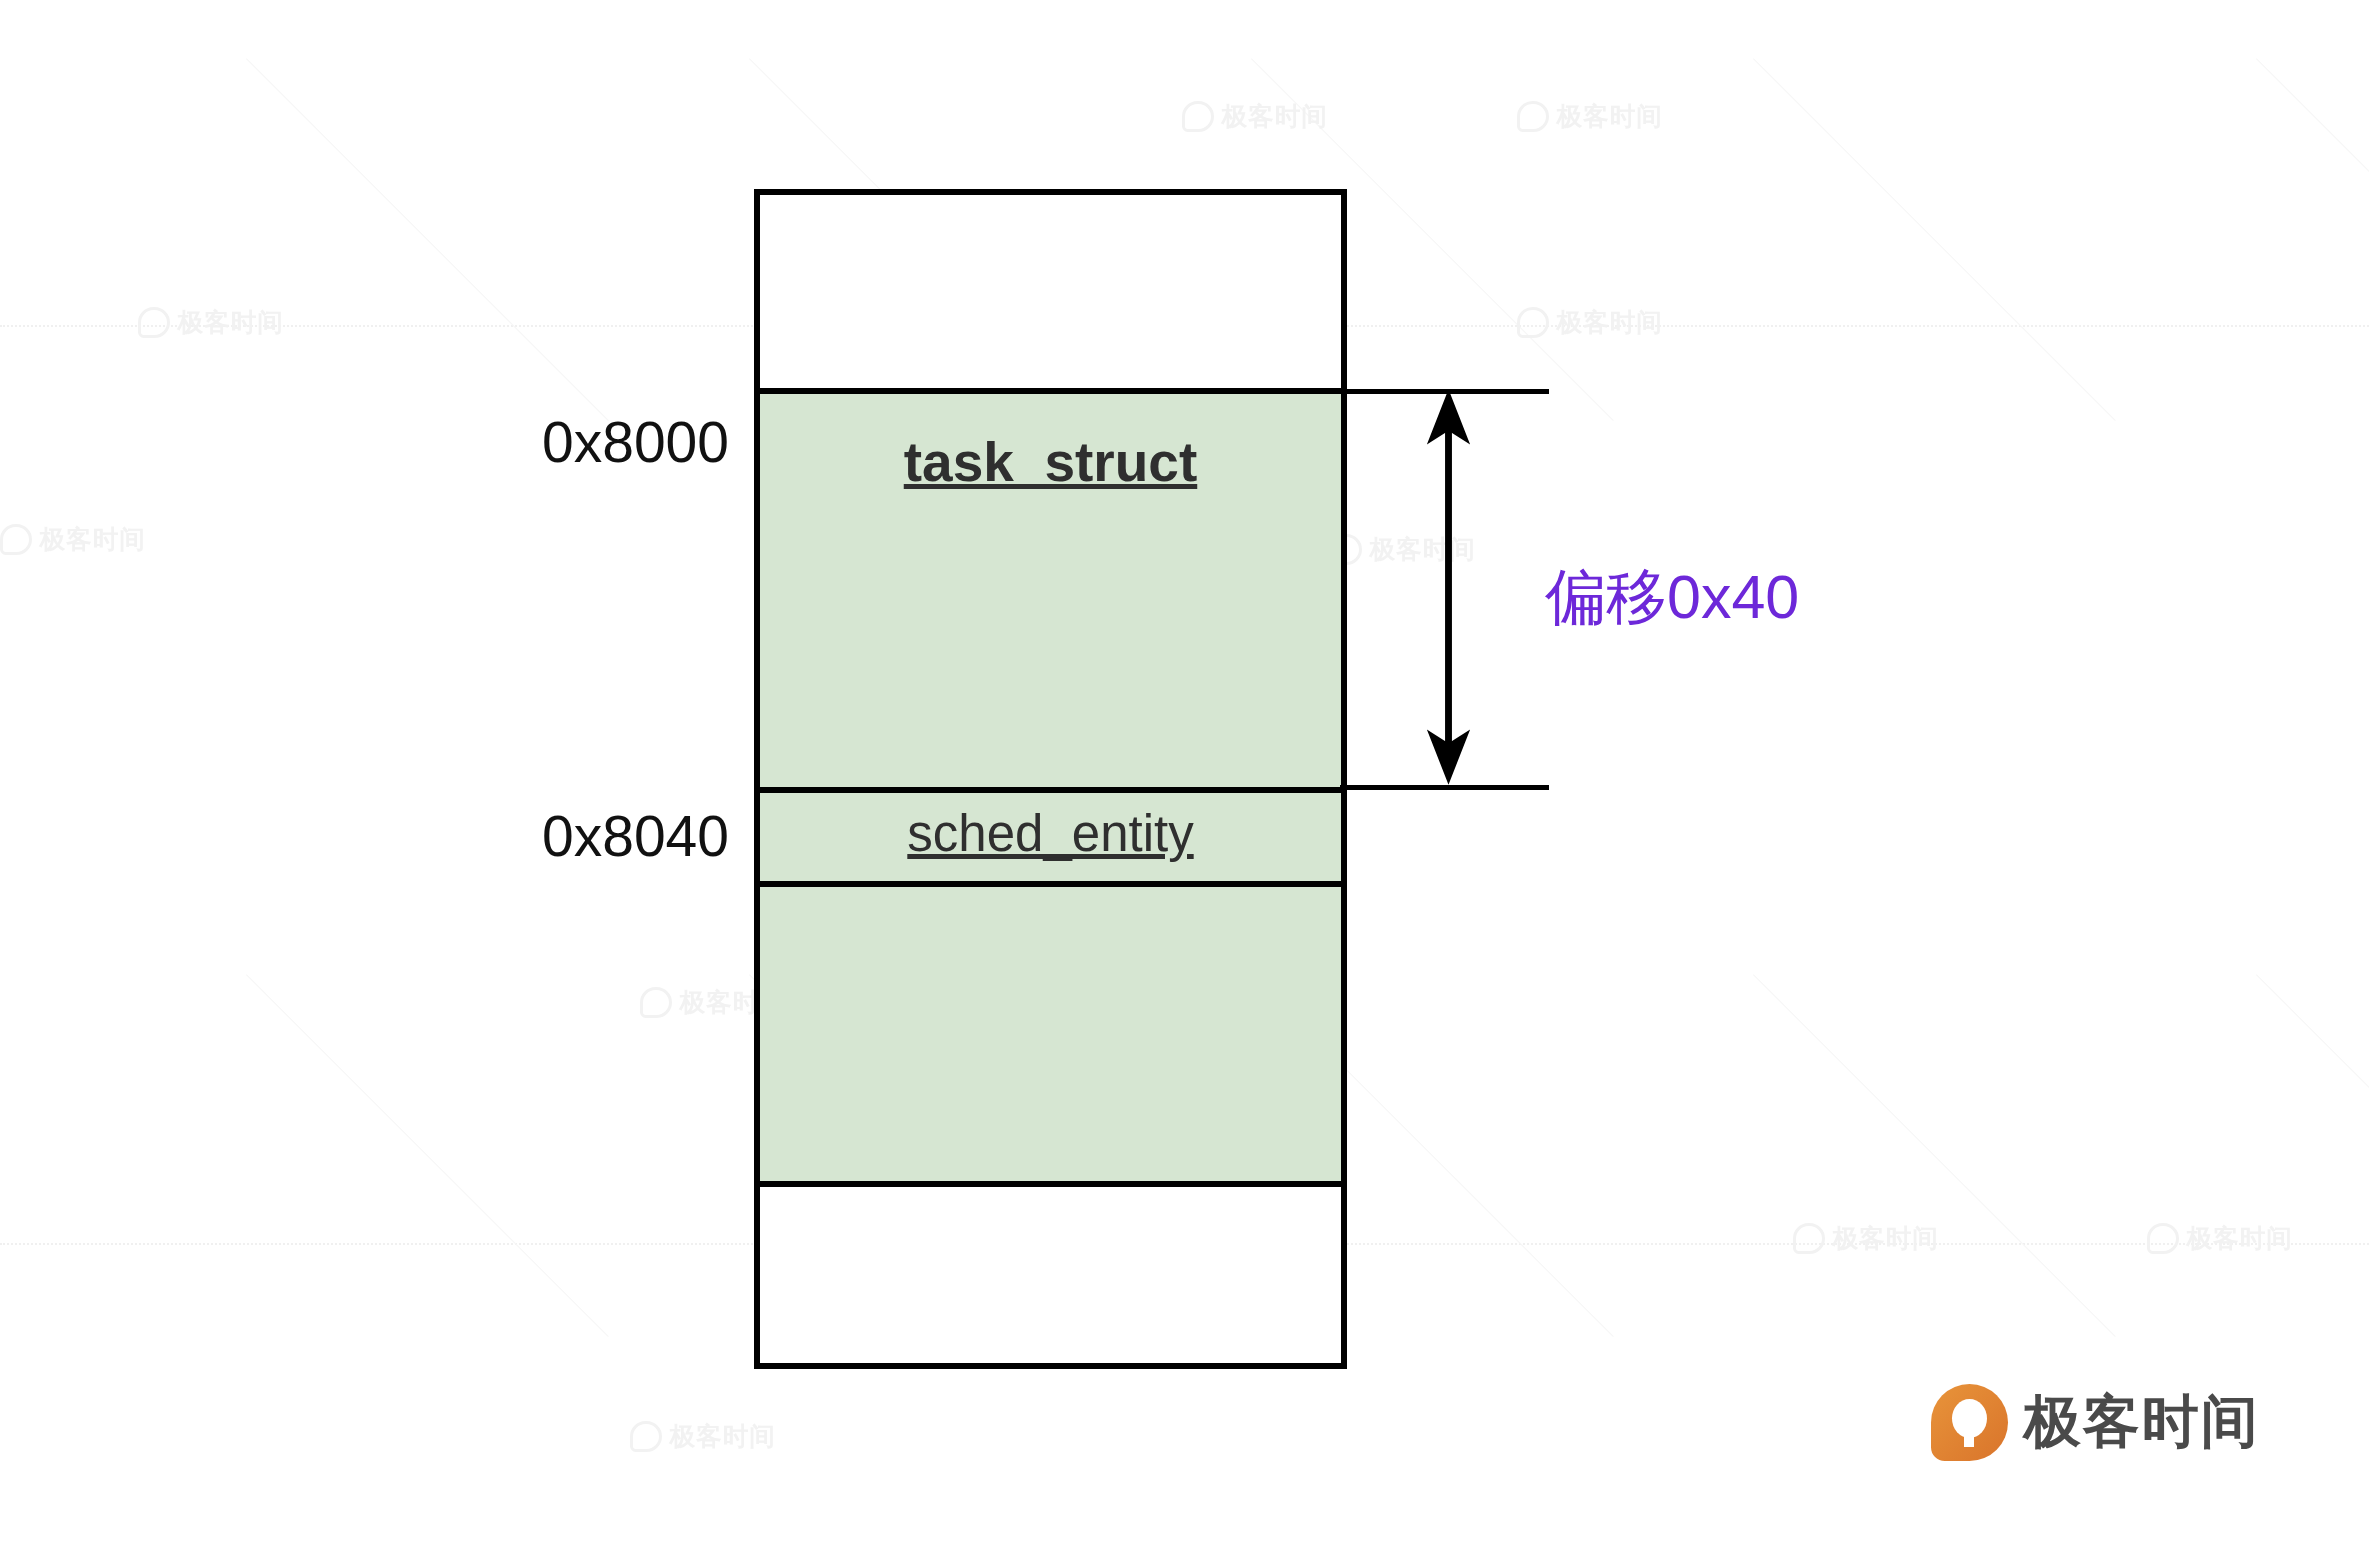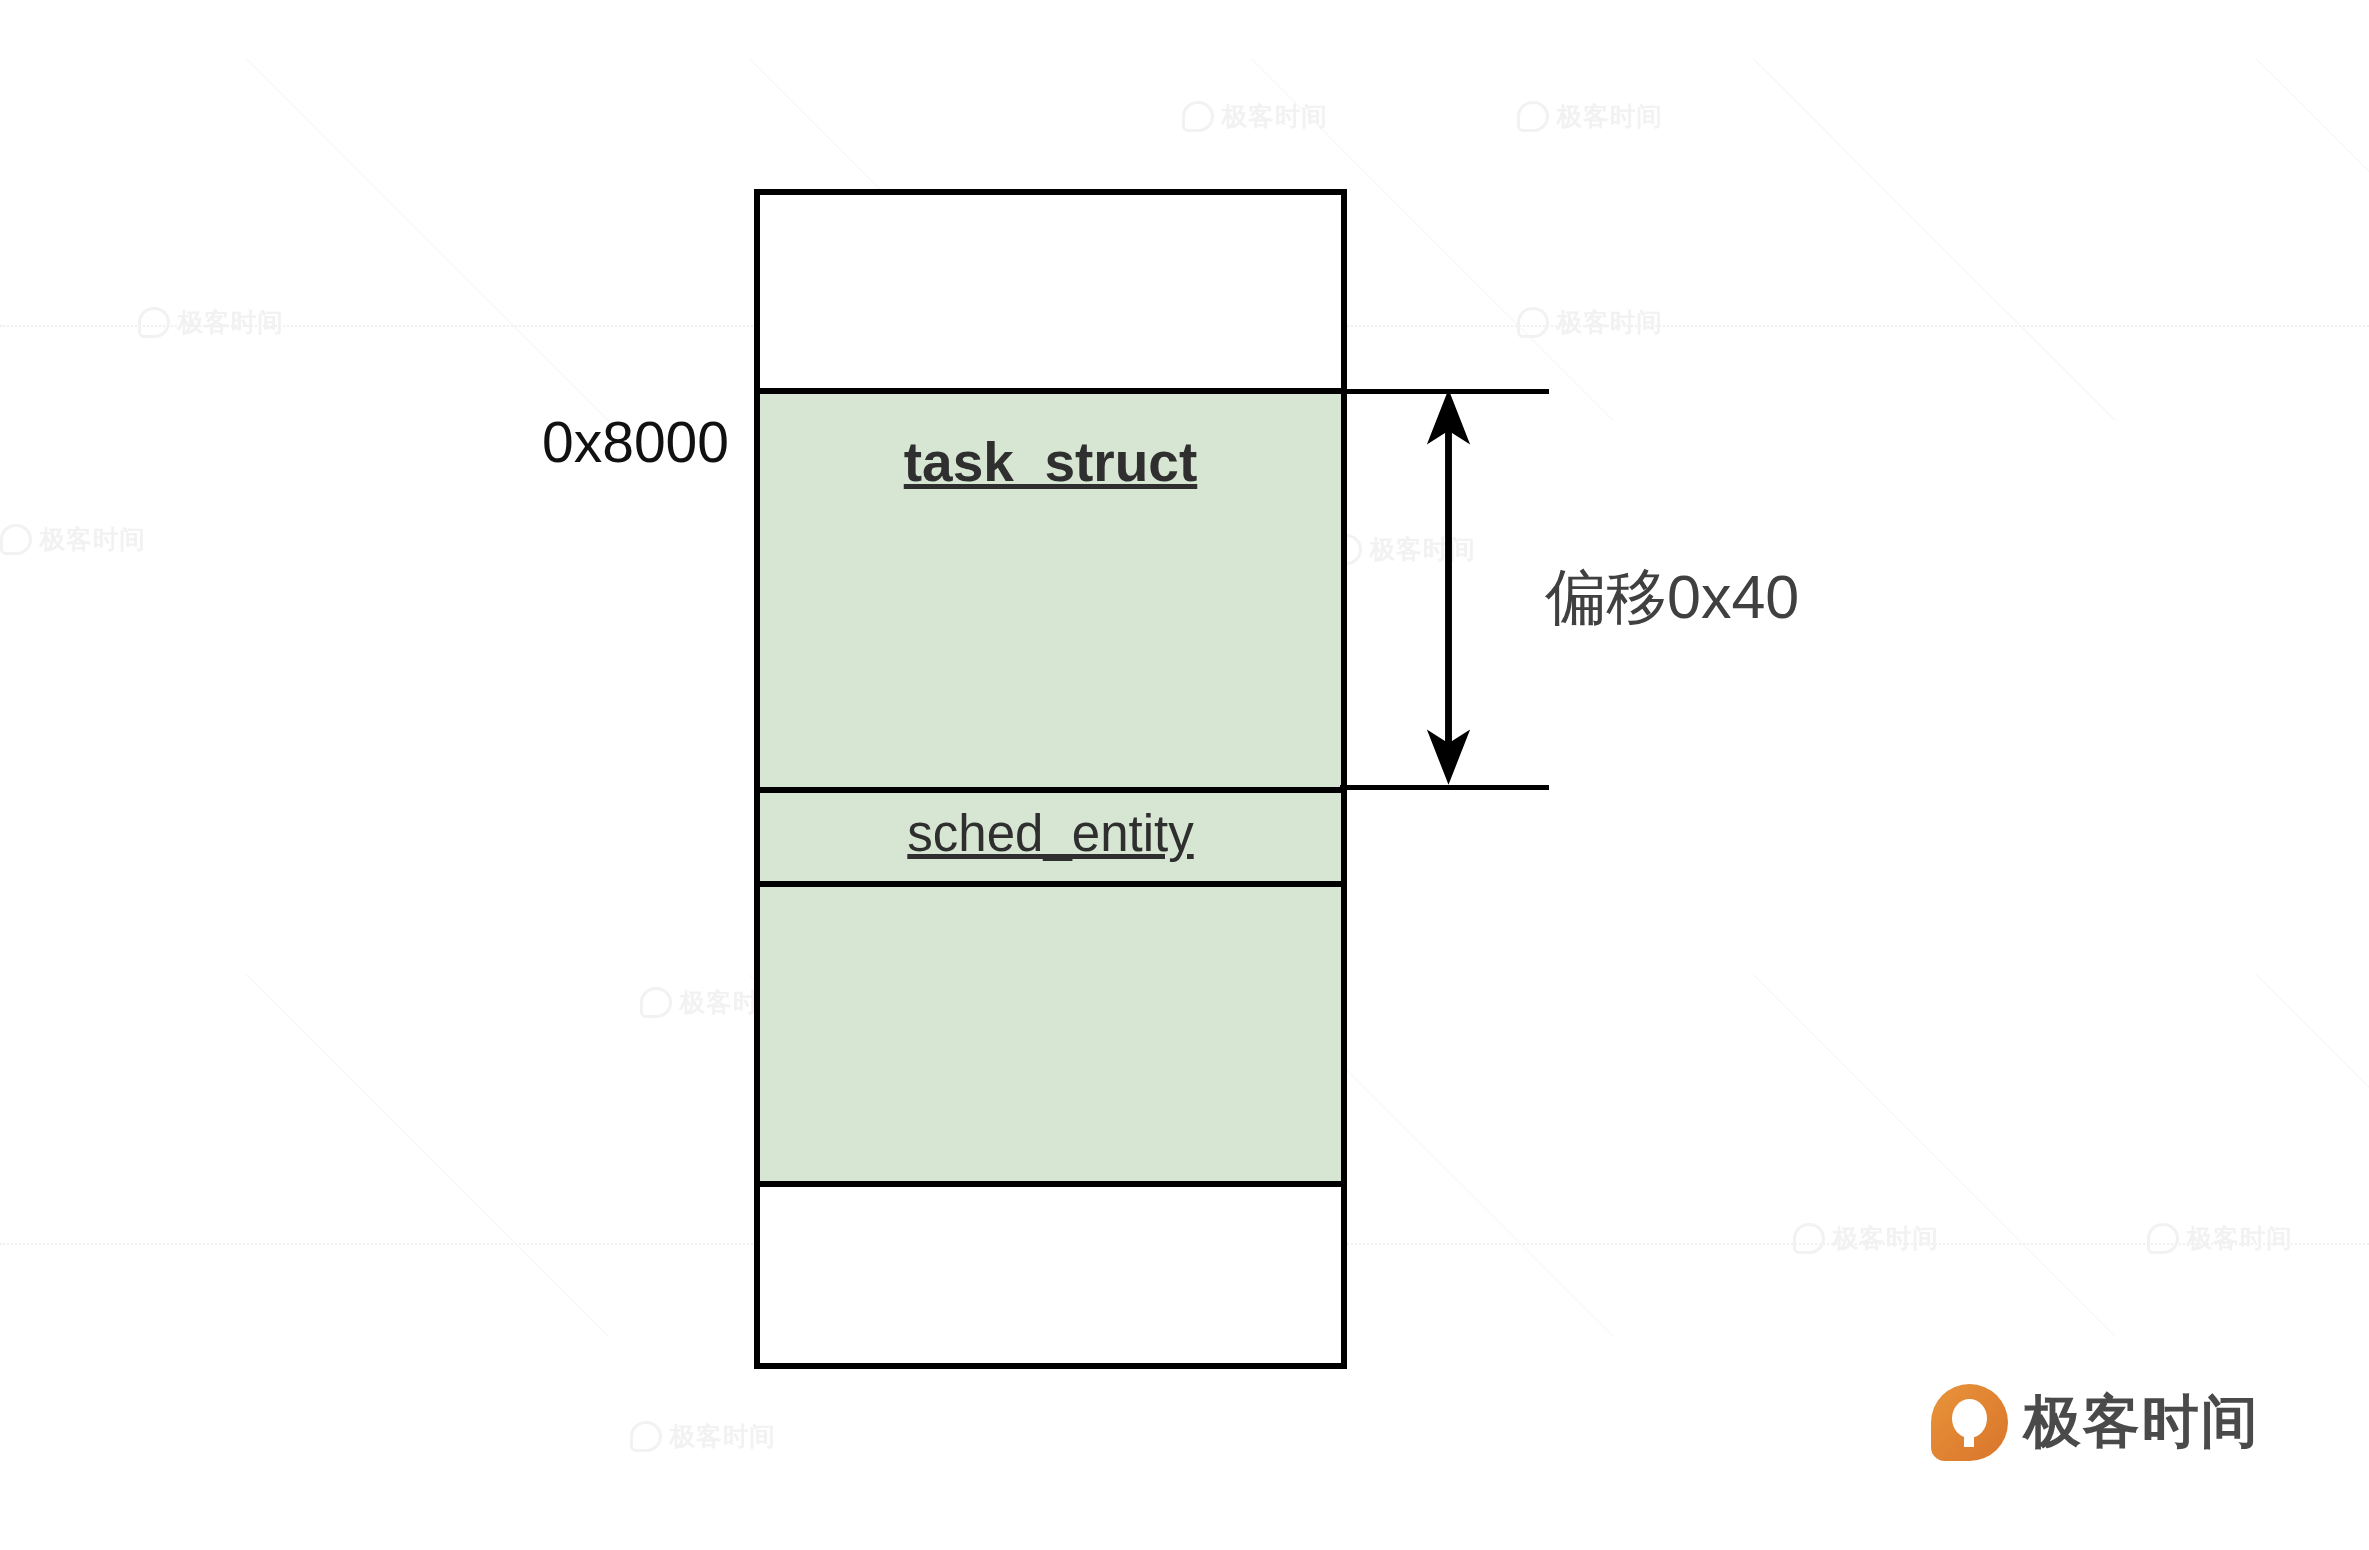--- a/index.html
+++ b/index.html
@@ -151,21 +151,21 @@
     width: 59px;
     height: 396px;
   }
   #offset-arrow svg { display: block; }
 
   #offset-text {
     position: absolute;
     left: 1545px;
     top: 557px;
     font-size: 61px;
-    color: #404040;
+    color: #6d28d9;
     white-space: nowrap;
   }
 
   
   #brand-logo {
     position: absolute;
     left: 1931px;
     top: 1384px;
     display: flex;
     align-items: center;
@@ -276,20 +276,21 @@
     </div>
     <div class="wm-tile" style="left:630px;  top:1419px;">
       <span class="wm-mark"></span>
       <span>极客时间</span>
     </div>
   </div>
 
   <div id="diagram">
 
     <div class="addr-label" id="addr-8000">0x8000</div>
+    <div class="addr-label" id="addr-8040">0x8040</div>
 
     <div class="mem-box">
       <div class="seg" id="seg-top-blank"></div>
 
       <div class="seg seg-fill seg-line-top" id="seg-task"></div>
 
       <div class="seg seg-fill seg-line-top" id="seg-sched"></div>
 
       <div class="seg seg-fill seg-line-top" id="seg-rest"></div>
 

